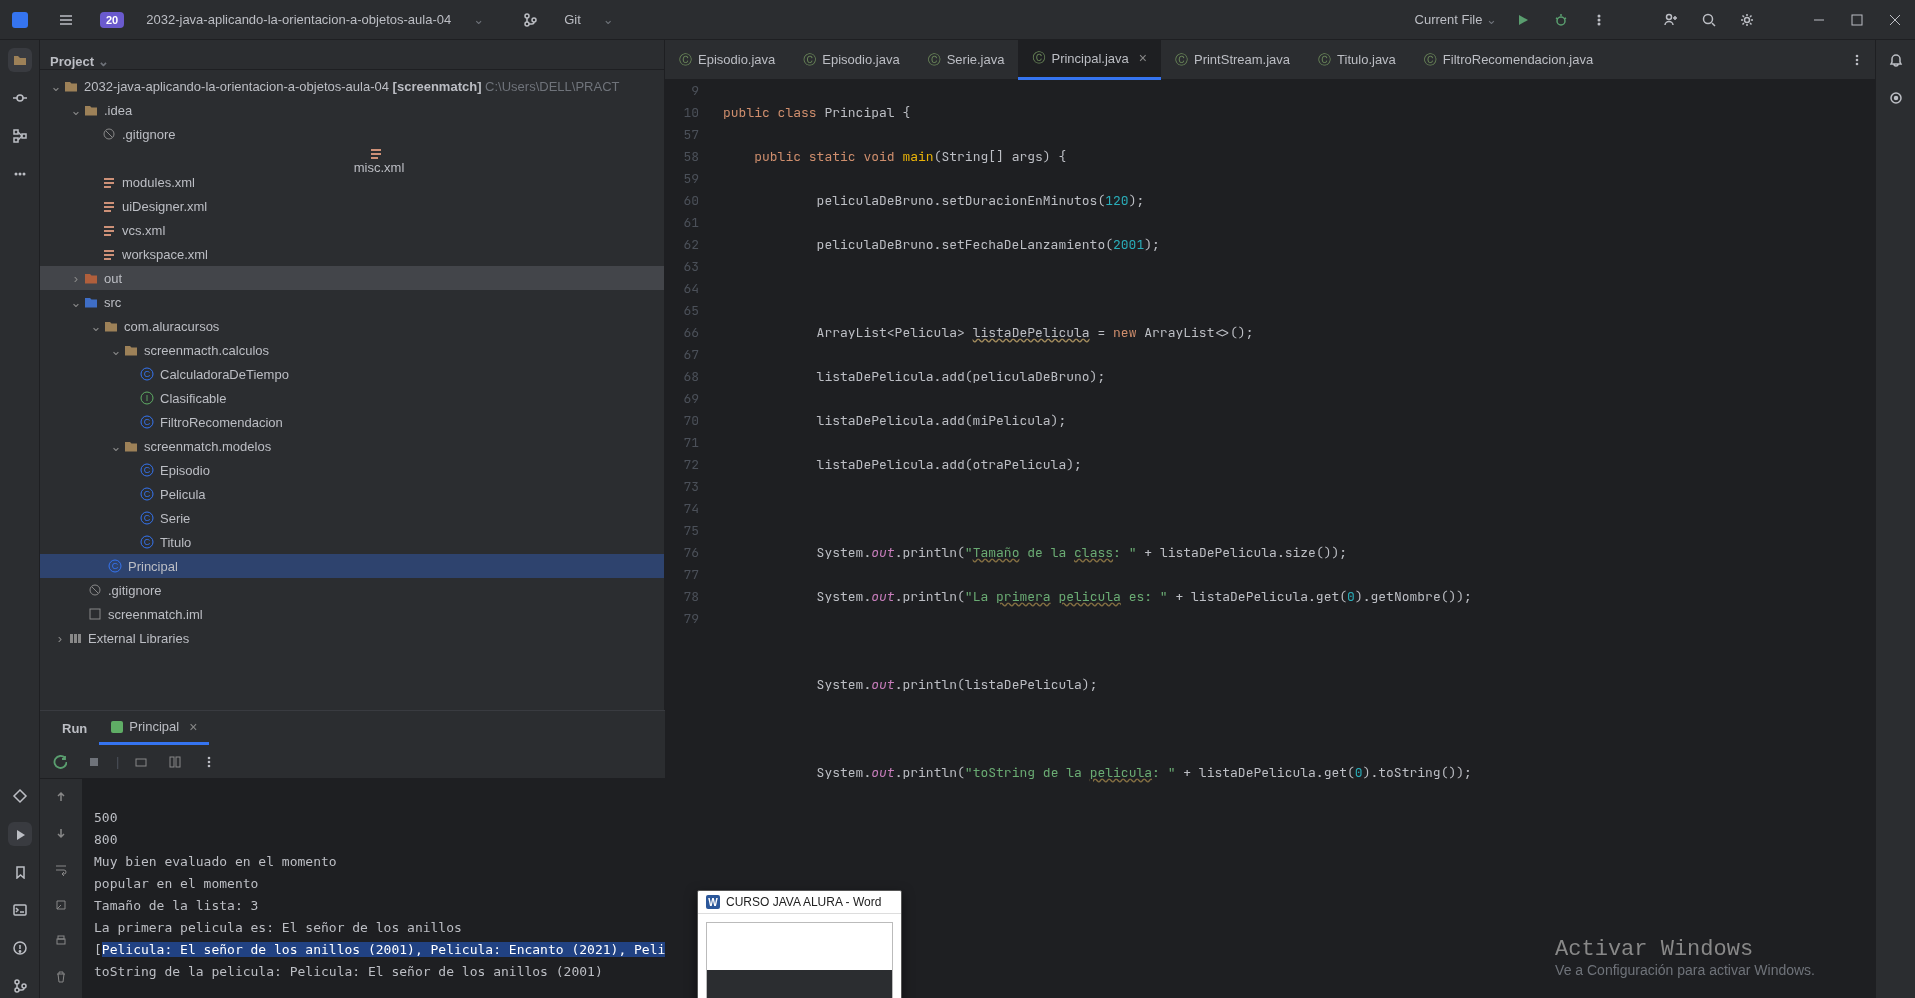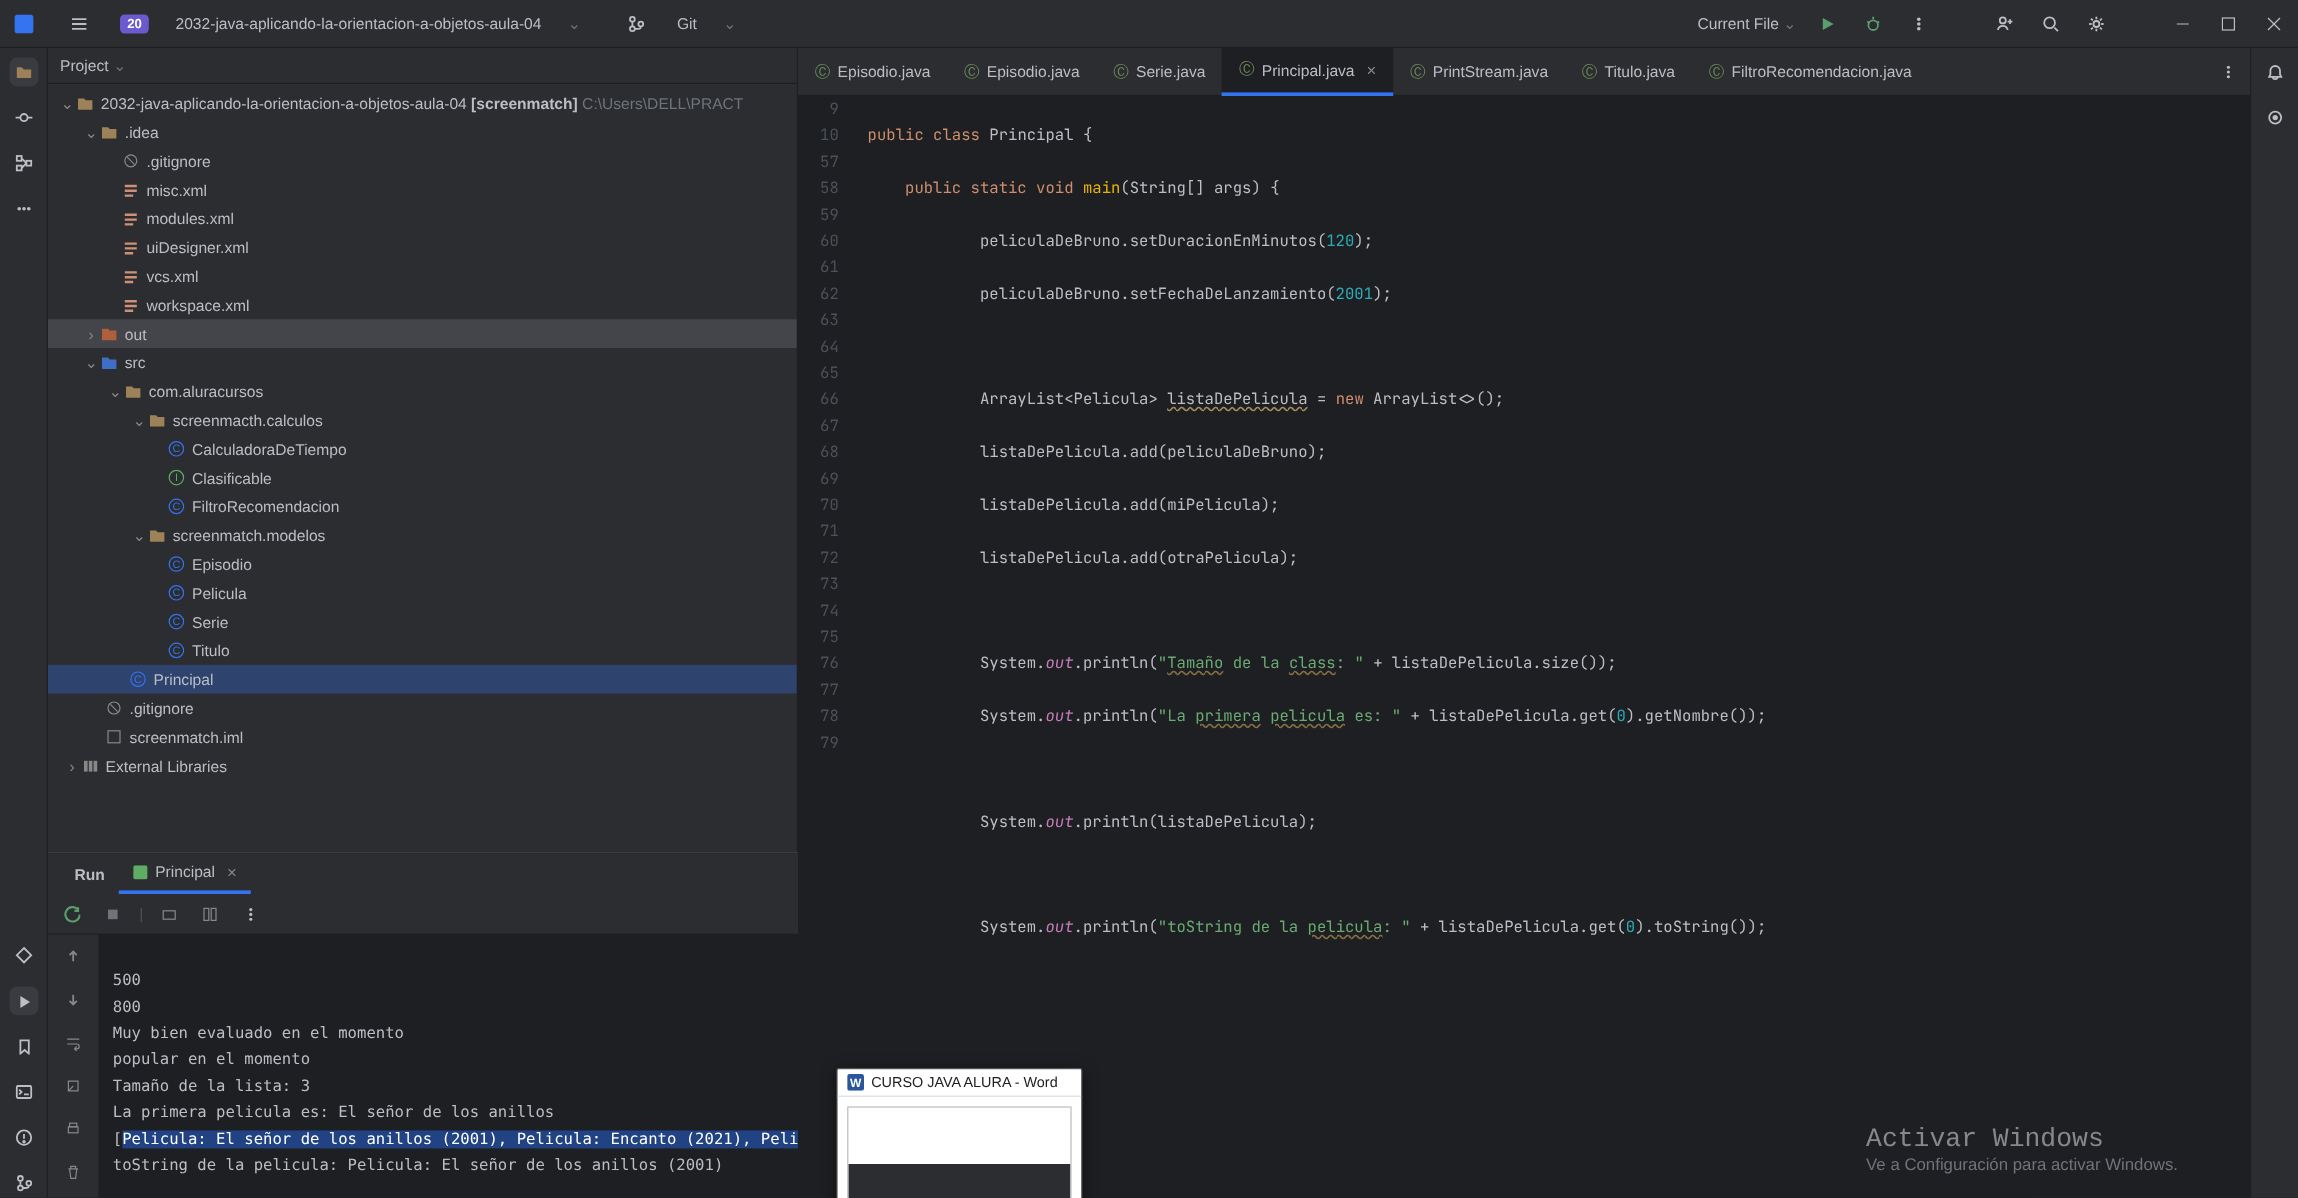--- a/index.html
+++ b/index.html
@@ -73,23 +73,23 @@
 .project-panel {
   width: 625px;
   background: #2b2d30;
   border-right: 1px solid #1e1f22;
   display: flex;
   flex-direction: column;
 }
 .project-header {
   height: 30px;
   display: flex;
-  align-items: center;
+  align-items: flex-end;
   padding: 0 10px;
-  font-weight: normal;
+  font-weight: bold;
   border-bottom: 1px solid #1e1f22;
 }
 .tree {
   flex: 1;
   overflow: auto;
   padding-top: 4px;
   font-size: 13px;
 }
 .tree-item {
   display: flex;
@@ -462,21 +462,21 @@
             </div>
           <div class="tree-item" style="padding-left:62px;">
               <span class="tree-icon">
                 <svg width="14" height="14" stroke="#888" fill="none">
                   <circle cx="7" cy="7" r="5"></circle>
                   <line x1="4" y1="4" x2="10" y2="10"></line>
                 </svg>
               </span>
               <span>.gitignore</span>
             </div>
-          <div class="tree-item" style="padding-left:62px;">
+          <div class="tree-item" style="padding-left:62px;flex-direction:column;">
               <span class="tree-icon">
                 <svg width="14" height="14" fill="#ce9178">
                   <path d="M2 3h10v2H2zM2 7h10v2H2zM2 11h7v2H2z"></path>
                 </svg>
               </span>
               <span>misc.xml</span>
             </div>
           <div class="tree-item" style="padding-left:62px;">
               <span class="tree-icon">
                 <svg width="14" height="14" fill="#ce9178">

